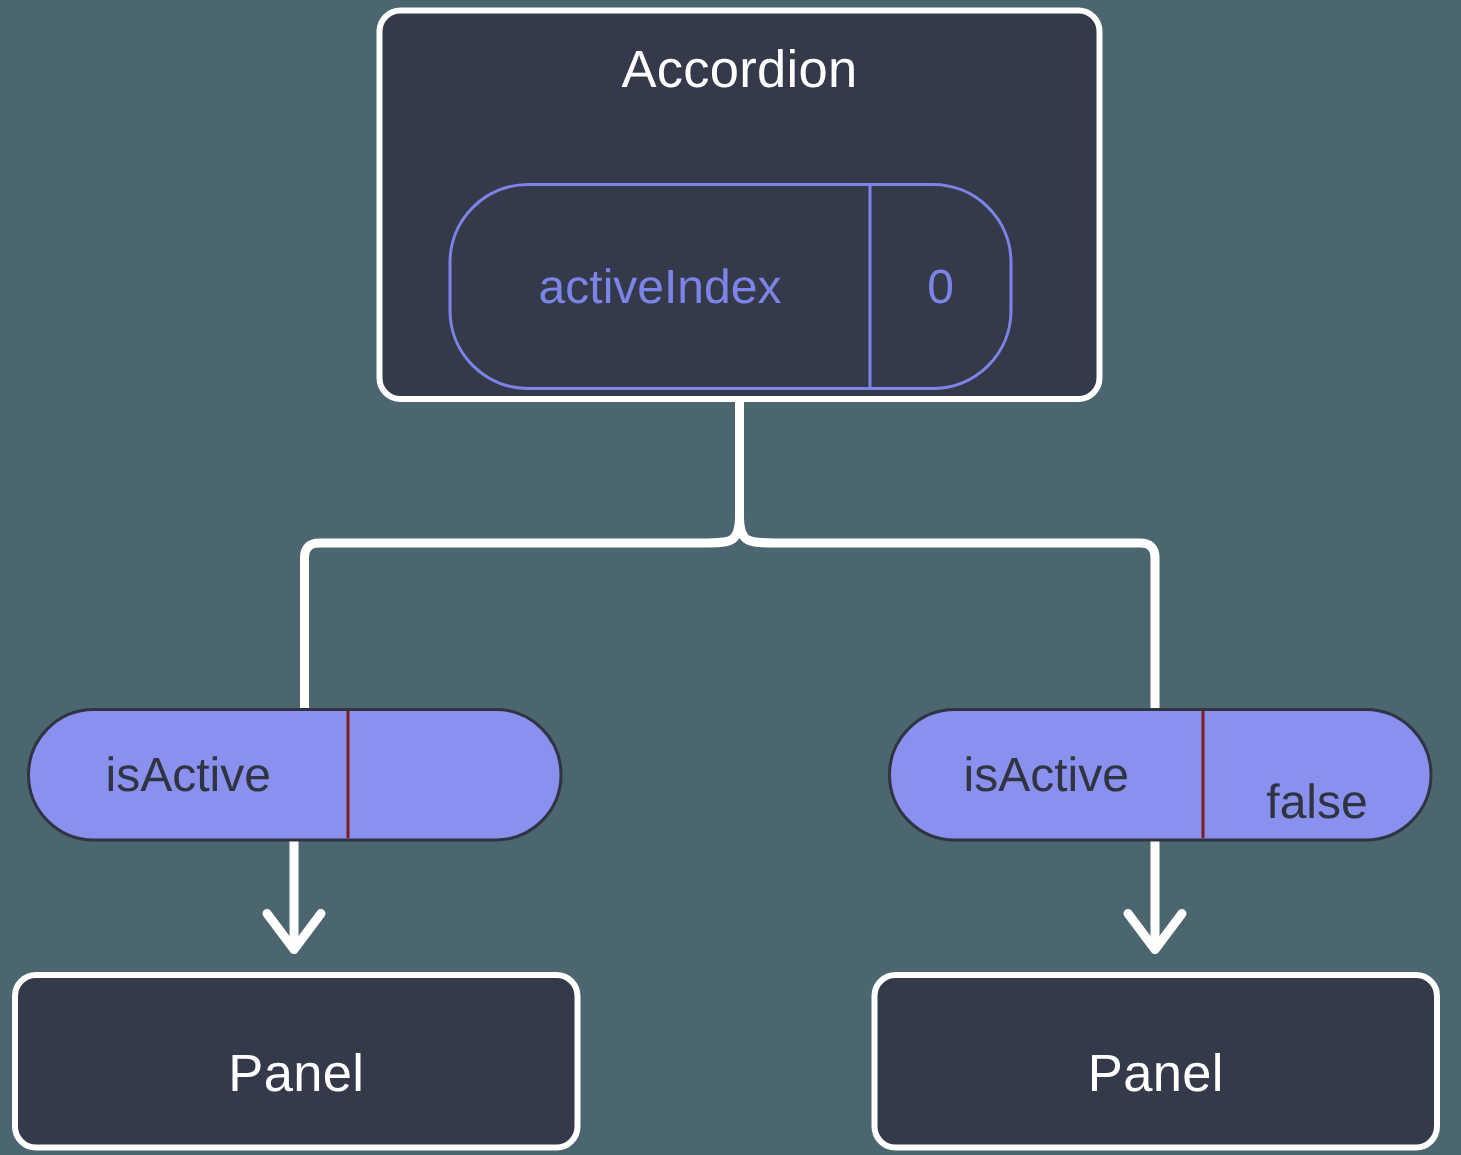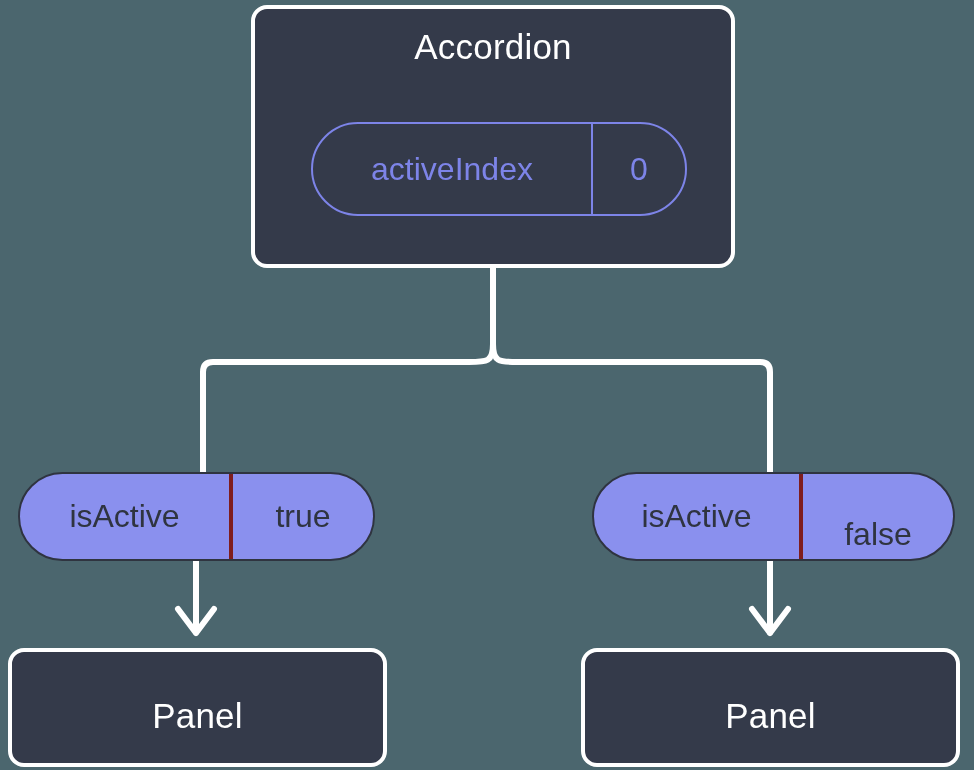--- a/index.html
+++ b/index.html
@@ -56,24 +56,24 @@
     color: #ffffff;
     font-size: 35px;
     font-weight: 500;
     letter-spacing: 0.2px;
     line-height: 1;
   }
 
   
   #accordion-prop {
     position: absolute;
-    left: 56px;
+    left: 44px;
     top: 113px;
     width: 376px;
-    height: 94px;
+    height: 138px;
     box-sizing: border-box;
     border: 2px solid #7d84e8;
     border-radius: 53px;
     display: flex;
     align-items: stretch;
     background: transparent;
     text-align: right;
   }
   #accordion-prop .prop-key {
     flex: 0 0 280px;
@@ -108,21 +108,21 @@
   .prop-pill .pill-key,
   .prop-pill .pill-val {
     display: flex;
     align-items: center;
     justify-content: center;
     color: #2f3440;
     font-size: 32px;
     box-sizing: border-box;
   }
   .prop-pill .pill-key {
-    border-right: 4px solid #7f1d1d;
+    border-right: 2px solid #7f1d1d;
   }
 
   #pill-left {
     left: 18px;
     top: 472px;
     width: 357px;
     height: 89px;
   }
   #pill-left .pill-key { flex: 0 0 213px; }
   #pill-left .pill-val { flex: 1 1 auto; }
@@ -186,21 +186,20 @@
     <div class="node-title">Accordion</div>
 
     <div id="accordion-prop">
       <div class="prop-key">activeIndex</div>
       <div class="prop-val">0</div>
     </div>
   </div>
 
   <div class="prop-pill" id="pill-left">
     <div class="pill-key">isActive</div>
-    <div class="pill-val">true</div>
   </div>
 
   <div class="prop-pill" id="pill-right">
     <div class="pill-key">isActive</div>
     <div class="pill-val">false</div>
   </div>
 
   <div class="node-box panel-box" id="panel-left">
     <div class="node-title">Panel</div>
   </div>

